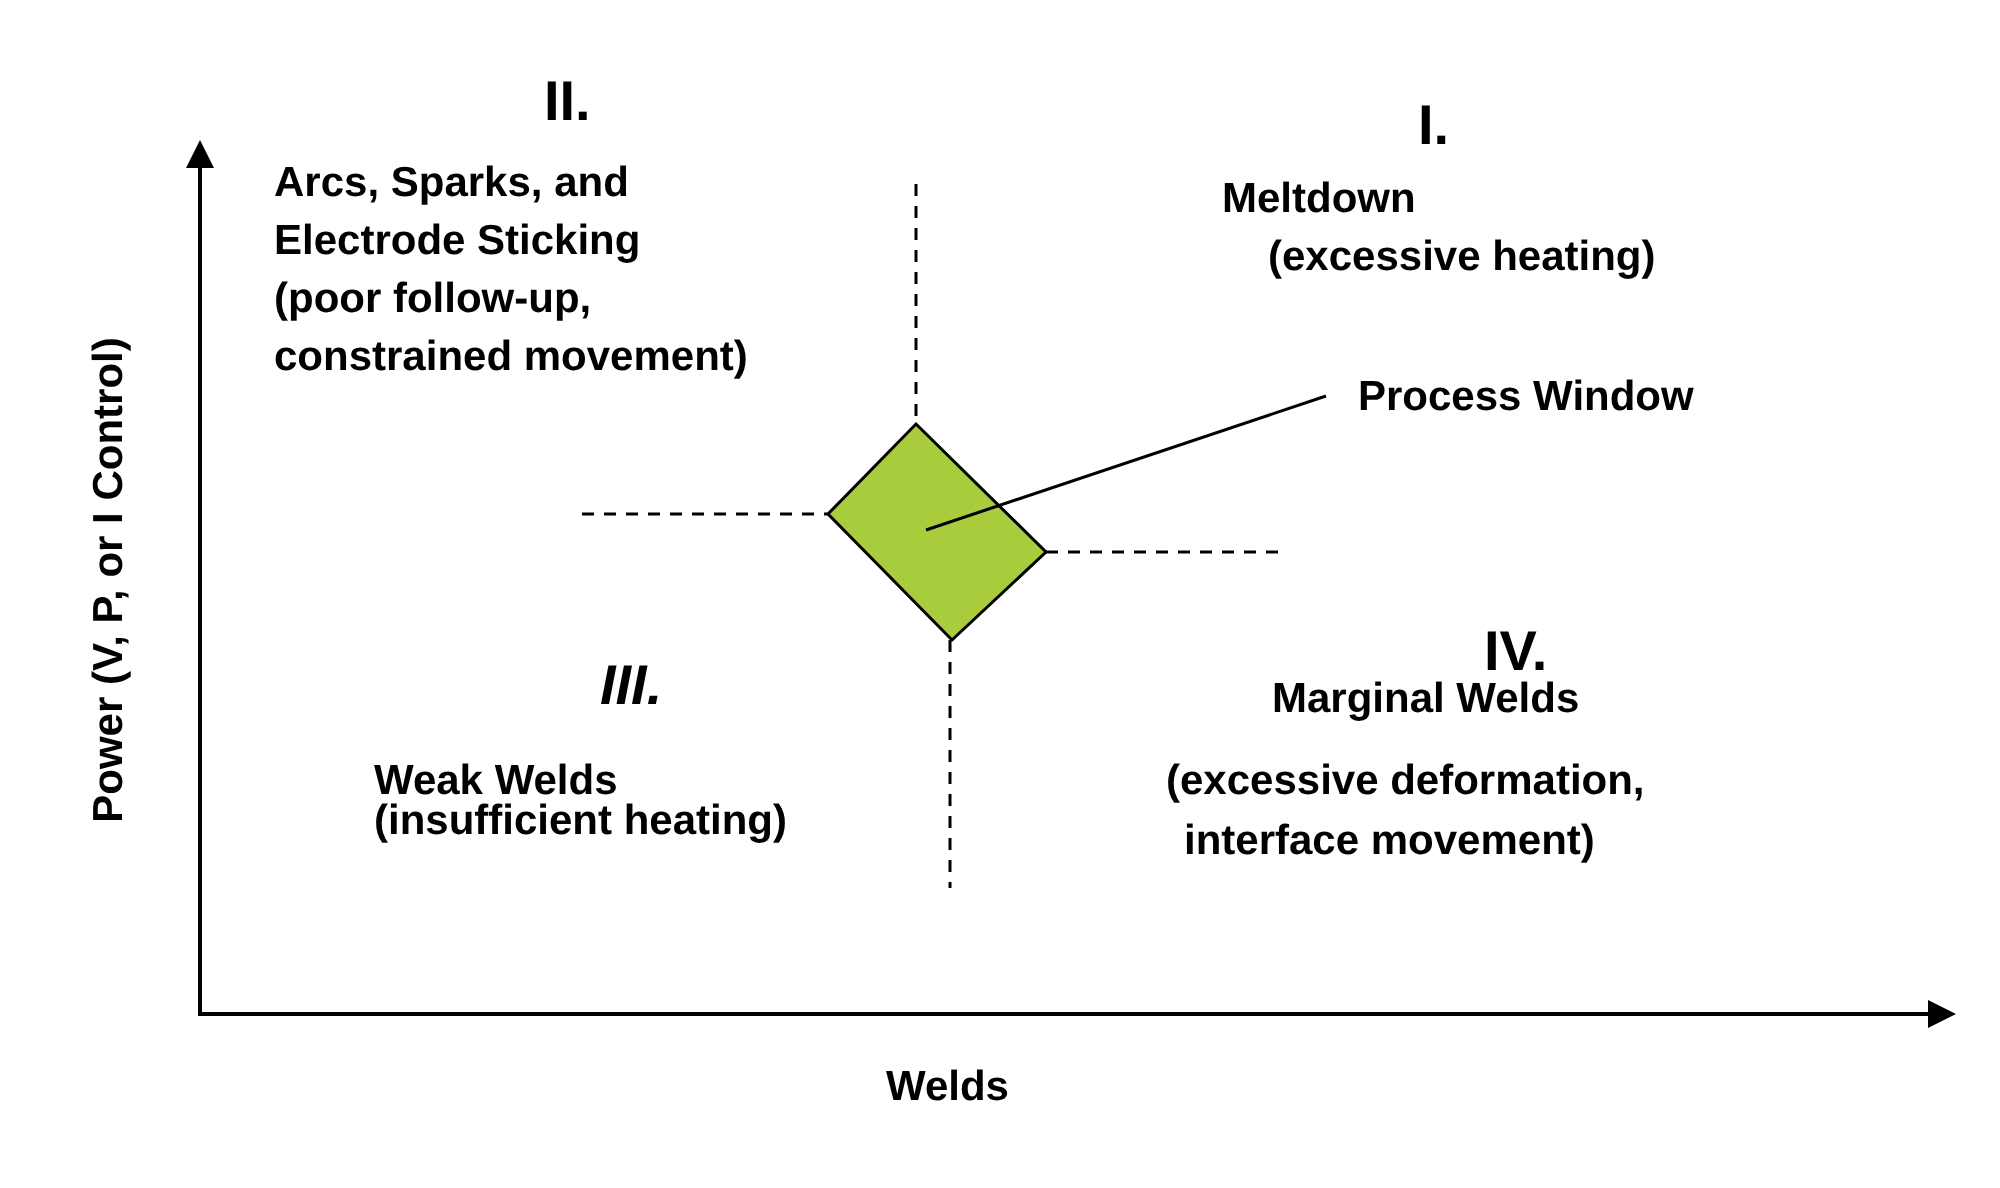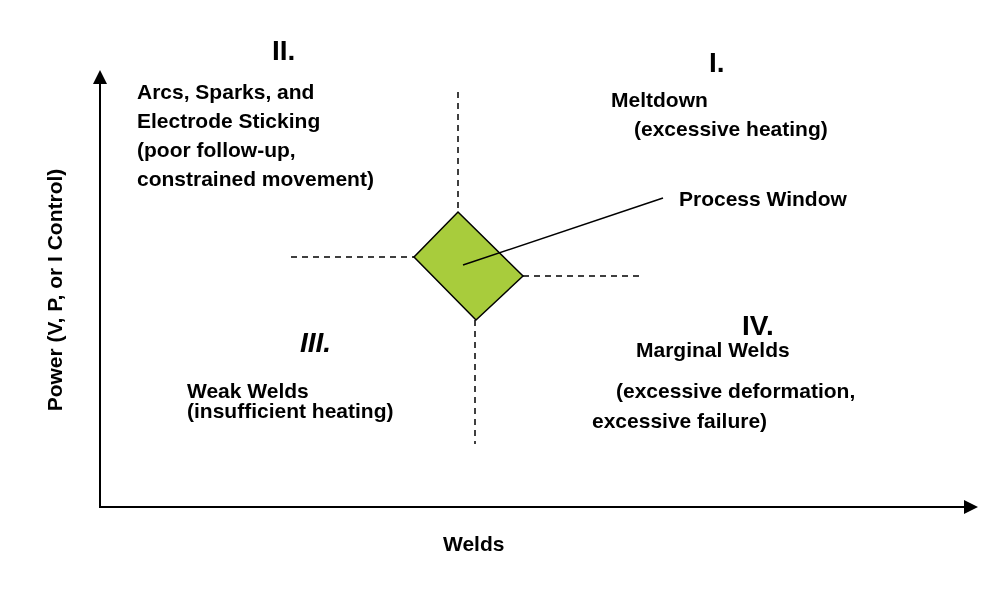--- a/index.html
+++ b/index.html
@@ -43,18 +43,18 @@
 <div class="lbl" style="left:137px; top:164px;text-align:right;">constrained movement)</div>
 
 <div class="num" style="left:709px; top:48px;">I.</div>
 <div class="lbl" style="left:611px; top:85px;">Meltdown</div>
 <div class="lbl" style="left:634px; top:114px;text-align:center;">(excessive heating)</div>
 
 <div class="lbl" style="left:679px; top:184px;">Process Window</div>
 
 <div class="num" style="left:742px; top:311px;">IV.</div>
 <div class="lbl" style="left:592px; top:335px;margin-left:44px;">Marginal Welds</div>
-<div class="lbl" style="left:616px; top:376px;">(excessive deformation,</div>
-<div class="lbl" style="left:592px; top:406px;">excessive failure)</div>
+<div class="lbl" style="left:583px; top:376px;">(excessive deformation,</div>
+<div class="lbl" style="left:592px; top:406px;">interface movement)</div>
 
 <div class="num" style="left:300px; top:328px;font-style:italic;">III.</div>
 <div class="lbl" style="left:187px; top:376px;">Weak Welds</div>
 <div class="lbl" style="left:187px; top:396px;">(insufficient heating)</div>
 
 </body></html>

